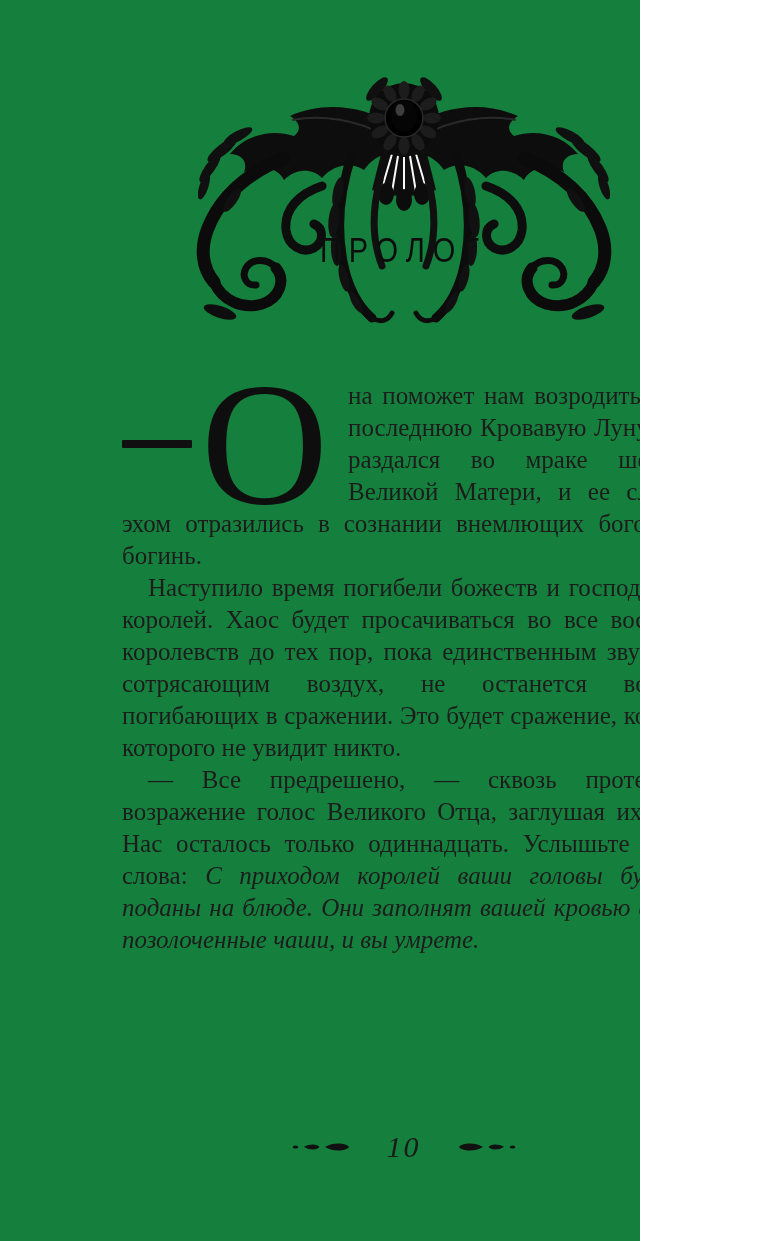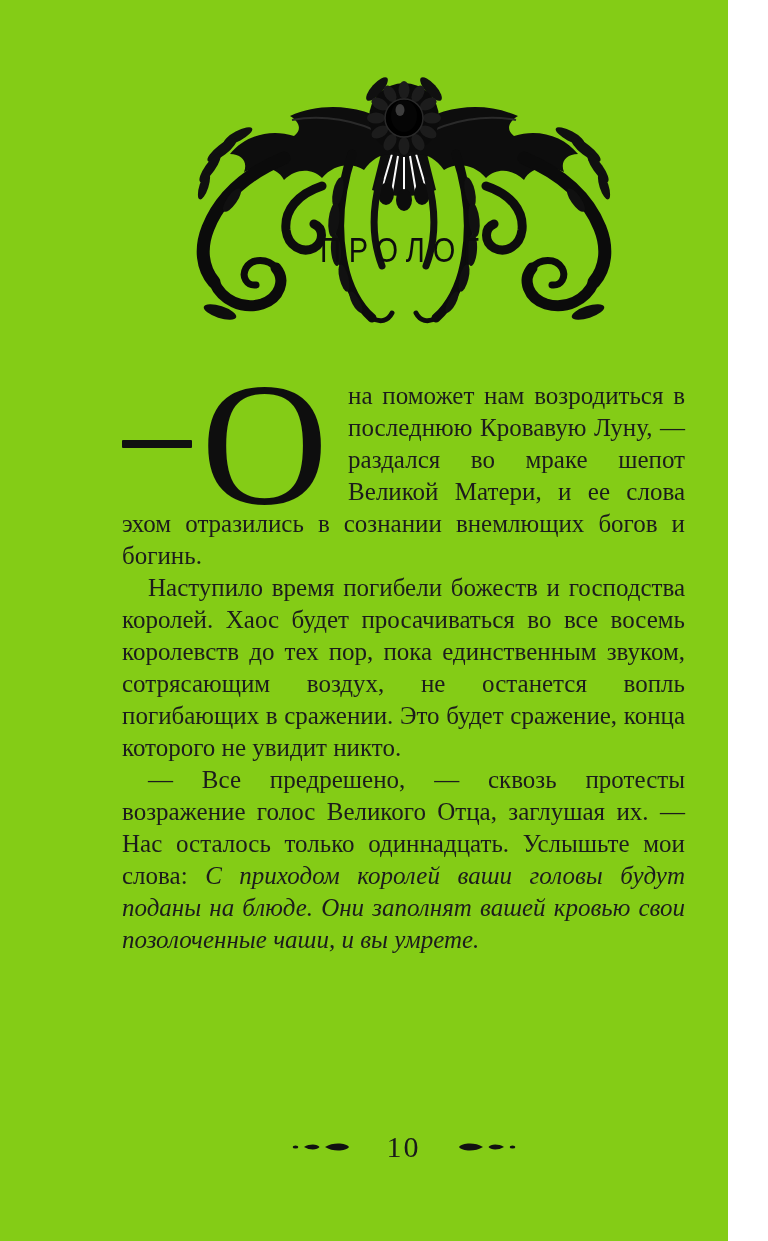--- a/index.html
+++ b/index.html
@@ -2,23 +2,23 @@
 <html><head>
 <meta charset="utf-8">
 <style>
   html, body {
     margin: 0;
     padding: 0;
     background: #ffffff;
   }
   .page {
     position: relative;
-    width: 728px;
+    width: 640px;
     height: 1241px;
-    background: #84cc16;
+    background: #15803d;
     overflow: hidden;
     font-family: "Liberation Serif", "DejaVu Serif", serif;
     color: #1c1c1c;
   }
 
   
   .ornament {
     position: absolute;
     left: 134px;
     top: 62px;
@@ -93,20 +93,21 @@
     display: flex;
     align-items: center;
     justify-content: center;
     gap: 34px;
   }
   .page-number {
     font-family: "Liberation Serif", serif;
     font-size: 30px;
     letter-spacing: 2px;
     color: #1a1a1a;
+    font-style: italic;
   }
   .footer svg { display: block; }
 </style>
 </head>
 <body>
 
 <div class="page">
 
   <div class="ornament">
     <svg width="540" height="290" viewBox="0 0 540 290" xmlns="http://www.w3.org/2000/svg" xmlns:xlink="http://www.w3.org/1999/xlink">

